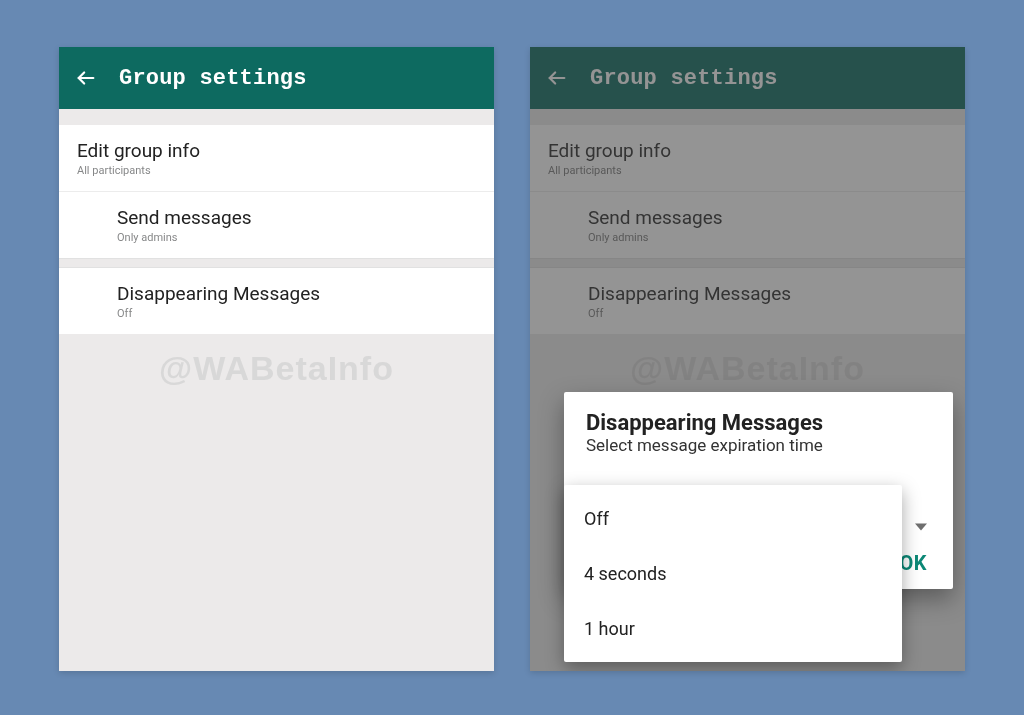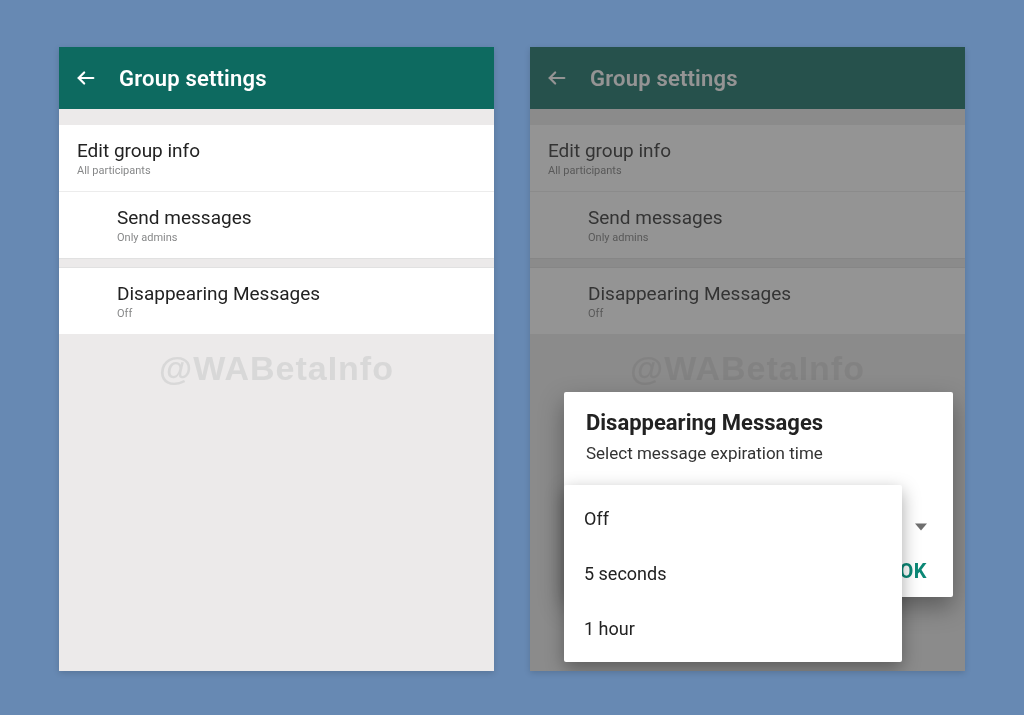--- a/index.html
+++ b/index.html
@@ -24,20 +24,21 @@
   .appbar {
     background: #0a5e56;
     background: #0e6b62;
     background: #0e6b61;
     height: 62px;
     display: flex;
     align-items: center;
     color: #fff;
     padding: 0 16px;
     gap: 22px;
+    font-family: Liberation Mono, monospace;
   }
   .appbar { background:#0f6d63; }
   .appbar { background:#0c675d; }
   .appbar { background:#0d6a60; }
   .appbar .back-icon svg { width: 22px; height: 22px; display:block; }
   .appbar .title {
     font-size: 22px;
     font-weight: 600;
     letter-spacing: .2px;
   }
@@ -95,21 +96,20 @@
     padding: 18px 22px 14px 22px;
   }
   .modal h3 {
     font-size: 22px;
     font-weight: 700;
     color:#222;
   }
   .modal .sub {
     font-size: 17px;
     color:#333;
-    margin-top:8px;
   }
   .modal .ok-row {
     display:flex;
     justify-content:flex-end;
     margin-top: 96px;
     padding-right: 4px;
   }
   .modal .ok {
     font-size: 20px;
     font-weight: 700;
@@ -224,16 +224,16 @@
           <polygon points="0,0 10,0 5,6"></polygon>
         </svg>
     </span>
     <div class="ok-row">
       <span class="ok">OK</span>
     </div>
   </div>
 
   <div class="dropdown">
     <div class="opt">Off</div>
-    <div class="opt">5 seconds</div>
+    <div class="opt">4 seconds</div>
     <div class="opt">1 hour</div>
   </div>
 </div>
 
 </body></html>

